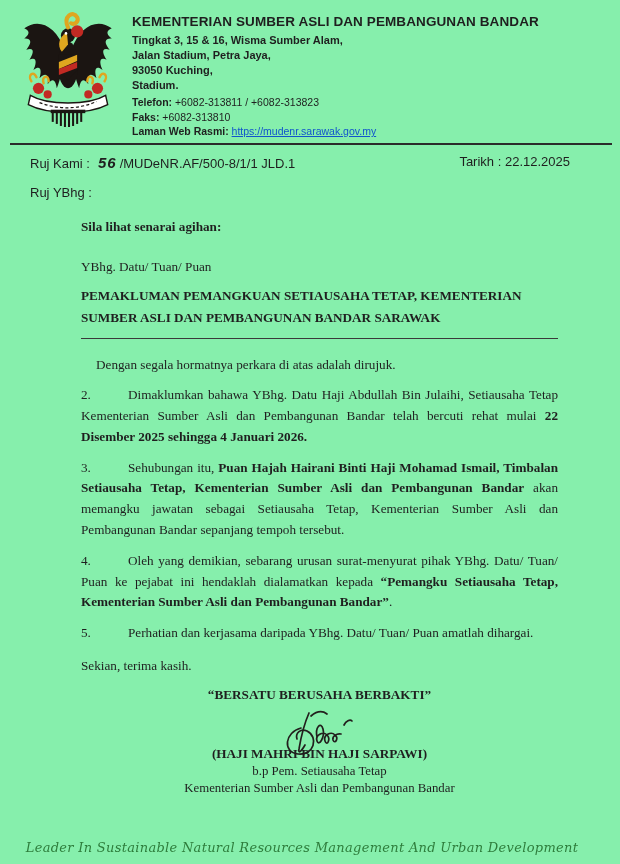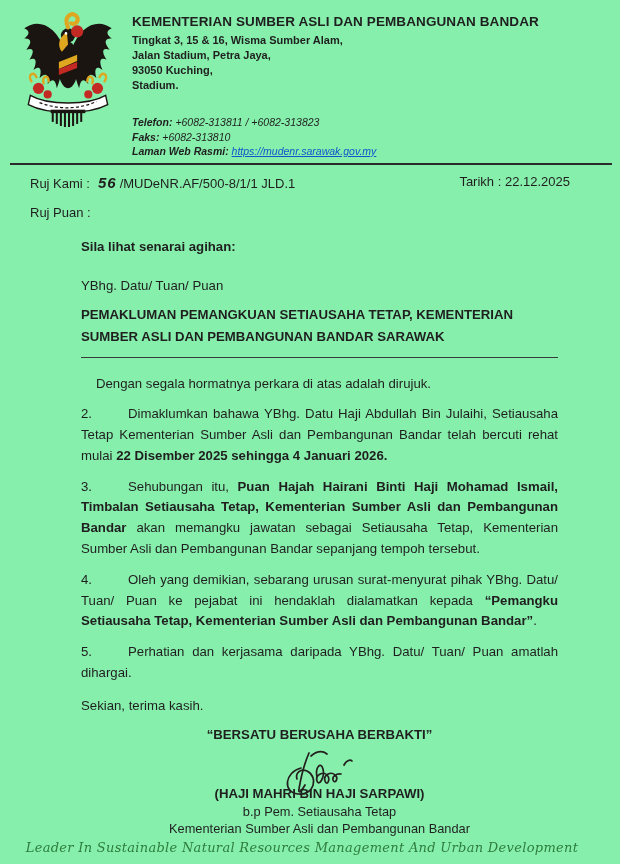--- a/index.html
+++ b/index.html
@@ -12,31 +12,31 @@
     font-family:"Liberation Sans", sans-serif;
     color:#1f1f1f;
     overflow:hidden;
   }
   
   .header { display:flex; padding:8px 10px 0 16px; }
   .logo-box { width:104px; flex:0 0 104px; }
   .header-text { margin-left:12px; padding-top:6px; }
   .ministry-name { font-size:13.5px; font-weight:bold; letter-spacing:.1px; margin-bottom:4px; }
   .addr-line { font-size:11px; font-weight:bold; line-height:15px; }
-  .contact-block { margin-top:22px;font-style:italic; }
+  .contact-block { margin-top:2px; }
   .contact-line { font-size:10.5px; line-height:14.5px; }
   .contact-line .lbl { font-weight:bold; }
   .weblink { color:#1155CC; text-decoration:underline; }
   .top-rule { border:none; border-top:2.5px solid #2b2b2b; margin:4px 8px 0 10px; }
   
   .ref-row { display:flex; justify-content:space-between; margin:9px 50px 0 30px; font-size:13px; }
   .handwritten { font-weight:bold; font-style:italic; font-size:15px; letter-spacing:1px; padding:0 3px 0 8px; }
   .ruj-tuan { margin:14px 0 0 30px; font-size:13px; }
   
-  .body { margin:0 62px 0 81px; font-size:13.2px; }
+  .body { margin:0 62px 0 81px; font-size:13.2px;font-family:Liberation Serif, serif; }
   .dist-note { margin-top:19px; font-weight:bold; }
   .salutation { margin-top:11px; line-height:21px; padding-top:10px; }
   .subject { margin-top:8px; text-align:left; font-weight:bold; line-height:22px;
              padding-bottom:9px; border-bottom:1.5px solid #3a3a3a; }
   .para { margin-top:10px; text-align:justify; line-height:20.8px; }
   .para.first { margin-top:16px;margin-left:15px; }
   .pnum { display:inline-block; width:47px; }
   .closing { margin-top:11px; line-height:21px; }
   .motto { text-align:center; font-weight:bold; line-height:22px; }
   .motto-my { margin-top:8px; }
@@ -109,21 +109,21 @@
       </div>
     </div>
   </div>
 
   <hr class="top-rule">
 
   <div class="ref-row">
     <div><span>Ruj Kami :</span><span class="handwritten">56</span><span>/MUDeNR.AF/500-8/1/1 JLD.1</span></div>
     <div><span>Tarikh :</span> <span>22.12.2025</span></div>
   </div>
-  <div class="ruj-tuan">Ruj Puan :</div>
+  <div class="ruj-tuan">Ruj YBhg :</div>
 
   <div class="body">
     <div class="dist-note">Sila lihat senarai agihan:</div>
     <div class="salutation">YBhg. Datu/ Tuan/ Puan</div>
 
     <div class="subject">
       <div>PEMAKLUMAN PEMANGKUAN SETIAUSAHA TETAP, KEMENTERIAN</div>
       <div>SUMBER ASLI DAN PEMBANGUNAN BANDAR SARAWAK</div>
     </div>
 

